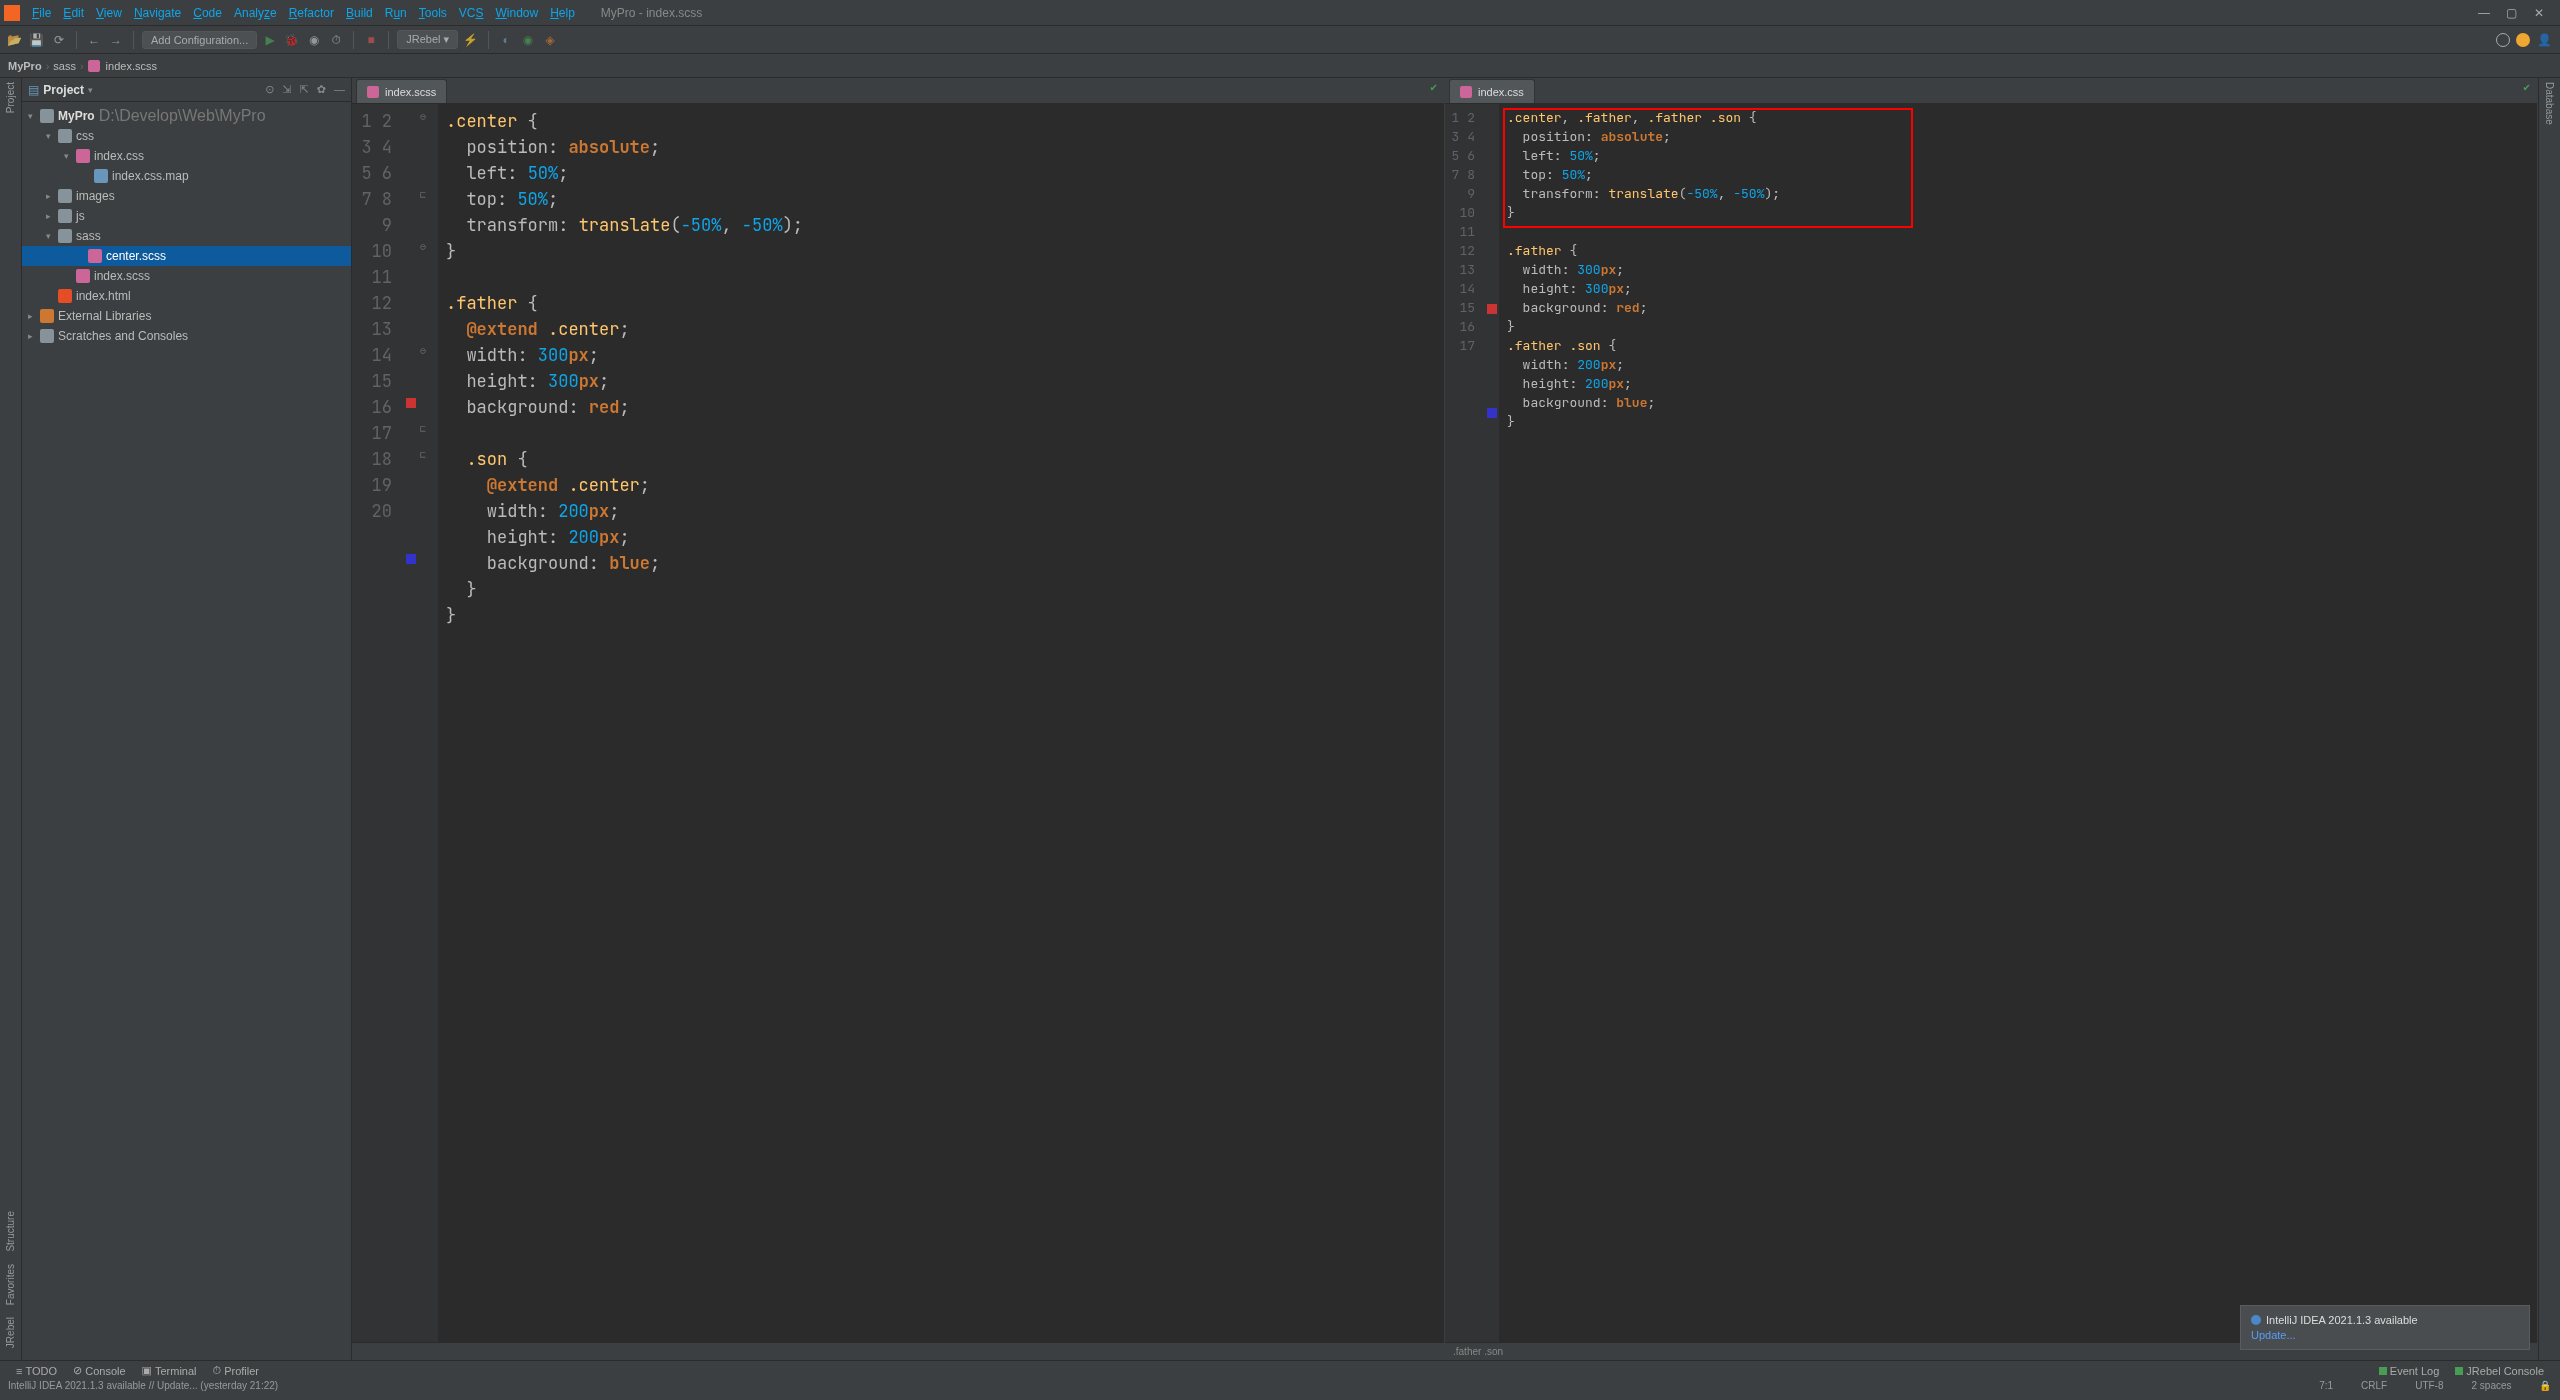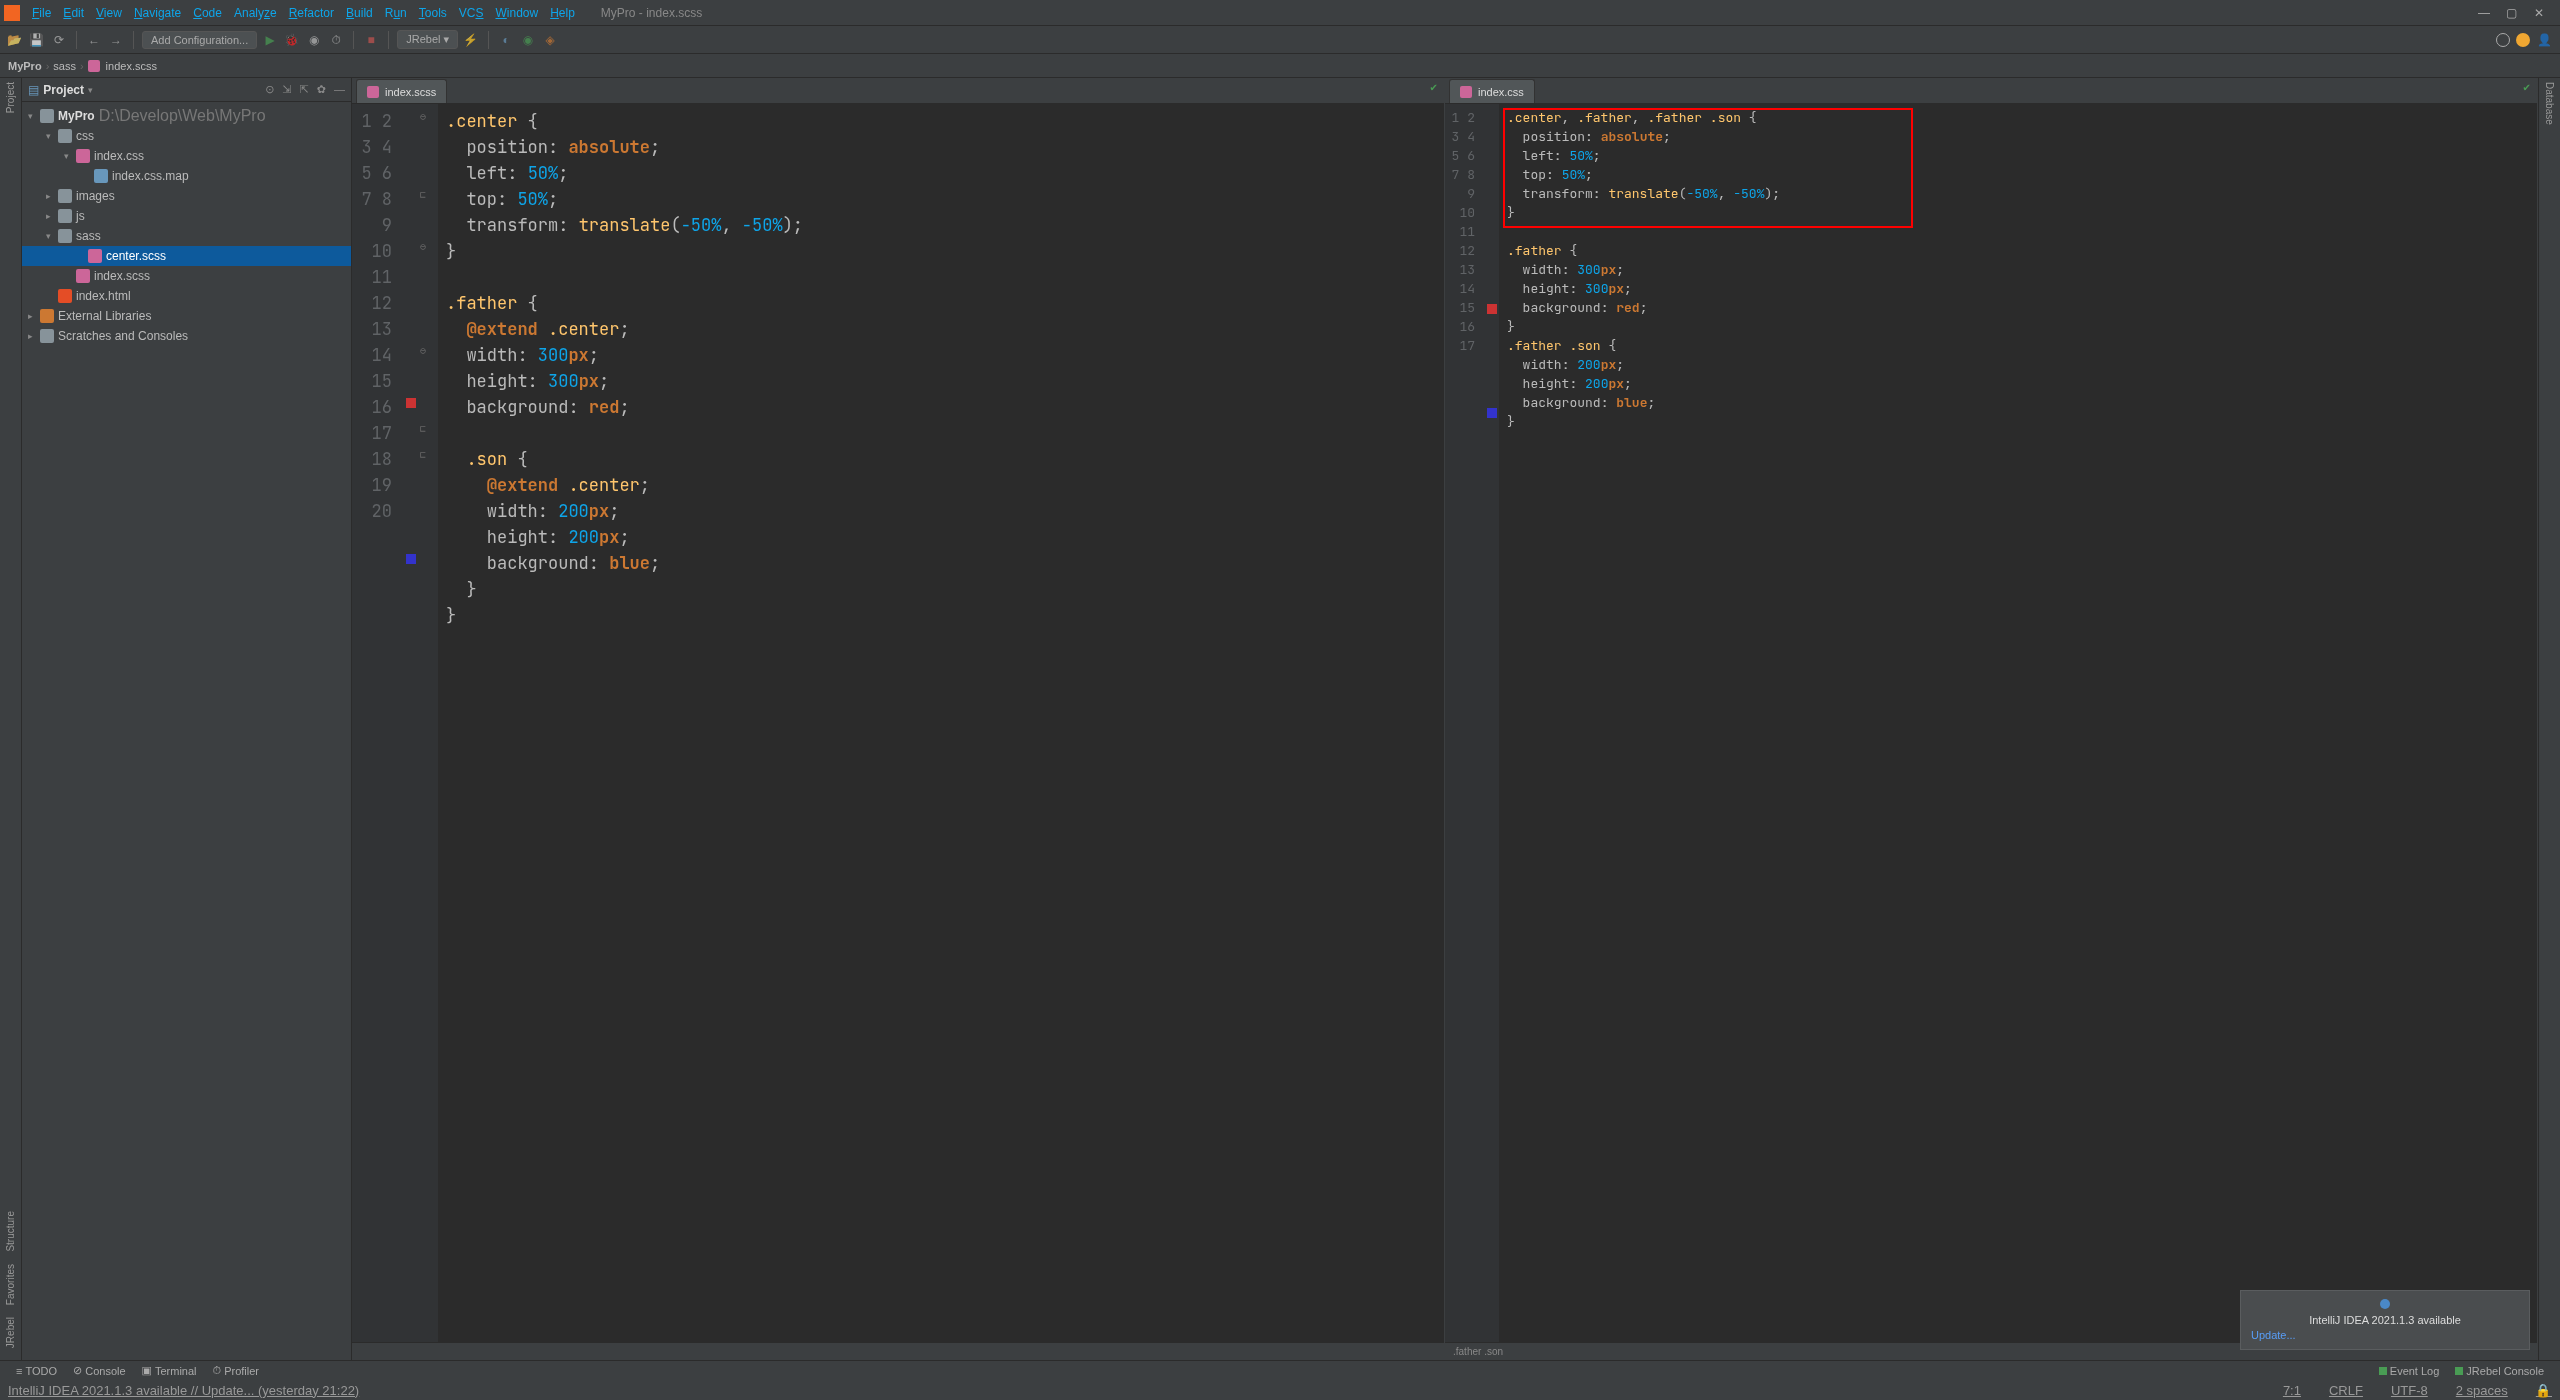--- a/index.html
+++ b/index.html
@@ -62,24 +62,24 @@
 .marker { display:block; width:10px; height:10px; margin:8px auto; }
 .marker.red { background:#cc3333; }
 .marker.blue { background:#3333cc; }
 .highlight-box { position:absolute; border:2px solid #ff0000; pointer-events:none; }
 .check-mark { position:absolute; top:4px; right:6px; color:#499c54; font-size:10px; }
 .breadcrumb-bar { height:18px; background:#3c3f41; display:flex; align-items:center; padding-left:8px; font-size:10px; color:#888; border-top:1px solid #2b2b2b; }
 .status-bar { height:20px; background:#3c3f41; border-top:1px solid #2b2b2b; display:flex; align-items:center; font-size:11px; padding:0 8px; }
 .status-item { padding:0 8px; cursor:pointer; color:#aaa; display:flex; align-items:center; gap:3px; }
 .status-right { margin-left:auto; display:flex; }
 .green-sq { width:8px; height:8px; background:#499c54; display:inline-block; }
-.info-bar { height:20px; background:#3c3f41; display:flex; align-items:center; font-size:13px; padding:0 8px; color:#999;text-decoration:underline; }
+.info-bar { height:20px; background:#3c3f41; display:flex; align-items:flex-start; font-size:10px; padding:0 8px; color:#999; }
 .info-right { margin-left:auto; display:flex; gap:28px; }
 .notification { position:absolute; right:30px; bottom:50px; width:290px; background:#4a4d4f; border:1px solid #5a5d5f; padding:8px 10px; font-size:11px; }
-.notif-title { color:#ddd; display:flex; align-items:center; gap:5px;flex-direction:column; }
+.notif-title { color:#ddd; display:flex; align-items:center; gap:5px; }
 .notif-link { color:#589df6; cursor:pointer; margin-top:3px; }
 .blue-info { width:10px; height:10px; background:#4a88c7; border-radius:50%; display:inline-block; }
 </style>
 </head>
 <body>
 
 <div class="titlebar">
   <div class="logo"></div>
   <span class="menu-item"><u>F</u>ile</span>
   <span class="menu-item"><u>E</u>dit</span>

